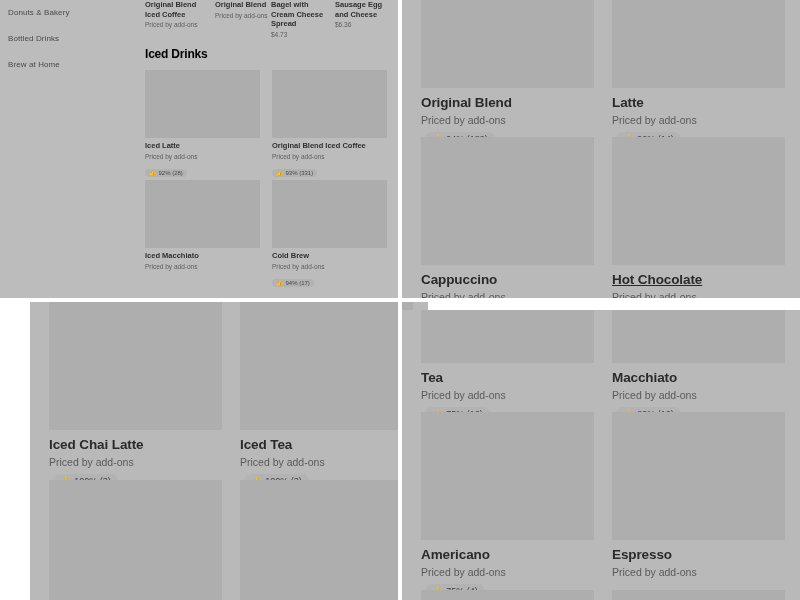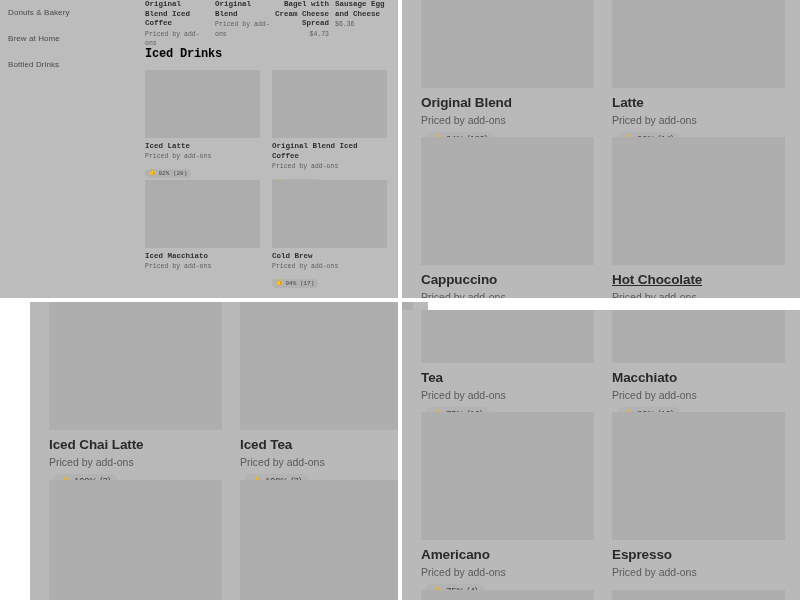--- a/index.html
+++ b/index.html
@@ -18,21 +18,21 @@
   #quad-bl{left:0;top:302px;width:398px;height:298px;margin-left:30px;}
   #quad-br{left:402px;top:302px;width:398px;height:298px;margin-top:8px;}
 
   
   .tl-inner{position:absolute;left:0;top:0;width:398px;height:298px;background:#bcbcbc;}
   .sidebar{position:absolute;left:0;top:0;width:145px;height:298px;background:#bcbcbc;}
   .side-item{
     font-size:8px;color:#4a4a4a;padding:0 0 0 8px;height:26px;line-height:26px;
     white-space:nowrap;letter-spacing:.1px;
   }
-  .tl-main{position:absolute;left:145px;top:0;width:253px;height:298px;font-family:Liberation Mono, monospace;}
+  .tl-main{position:absolute;left:145px;top:0;width:253px;height:298px;}
   .tl-toprow{position:absolute;left:0;top:0;width:253px;height:42px;}
   .tl-card-sm{position:absolute;top:0;width:58px;}
   .tl-card-sm .nm{font-size:7.5px;font-weight:bold;color:#2f2f2f;line-height:9.5px;}
   .tl-card-sm .sb{font-size:6.5px;color:#5d5d5d;line-height:9.5px;margin-top:1px;}
   .tl-h2{position:absolute;left:0;top:47px;font-size:12px;font-weight:bold;color:#000000;letter-spacing:-.2px;}
   .tl-grid{position:absolute;left:0;top:70px;width:253px;}
   .tl-card{position:absolute;width:115px;}
   .tl-ph{width:115px;height:68px;background:#adadad;}
   .tl-nm{font-size:7.5px;font-weight:bold;color:#2f2f2f;margin-top:3px;line-height:10px;}
   .tl-sb{font-size:6.5px;color:#5d5d5d;margin-top:1px;line-height:9px;}
@@ -64,39 +64,39 @@
 <div class="screen">
 
   <div class="quad" id="quad-tl">
     <div class="tl-inner">
 
       <div class="sidebar">
         <div class="side-item">
           <span>Donuts &amp; Bakery</span>
         </div>
         <div class="side-item">
+          <span>Bottled Drinks</span>
+        </div>
+        <div class="side-item">
           <span>Brew at Home</span>
-        </div>
-        <div class="side-item">
-          <span>Bottled Drinks</span>
         </div>
       </div>
 
       <div class="tl-main">
 
         <div class="tl-toprow">
           <div class="tl-card-sm" style="left:0;">
             <div class="nm">Original Blend Iced Coffee</div>
             <div class="sb">Priced by add-ons</div>
           </div>
           <div class="tl-card-sm" style="left:70px;">
             <div class="nm">Original Blend</div>
             <div class="sb">Priced by add-ons</div>
           </div>
-          <div class="tl-card-sm" style="left:126px;text-align:right;">
+          <div class="tl-card-sm" style="left:126px;">
             <div class="nm">Bagel with Cream Cheese Spread</div>
             <div class="sb">$4.73</div>
           </div>
           <div class="tl-card-sm" style="left:190px;">
             <div class="nm">Sausage Egg and Cheese</div>
             <div class="sb">$6.36</div>
           </div>
         </div>
 
         <div class="tl-h2">Iced Drinks</div>

